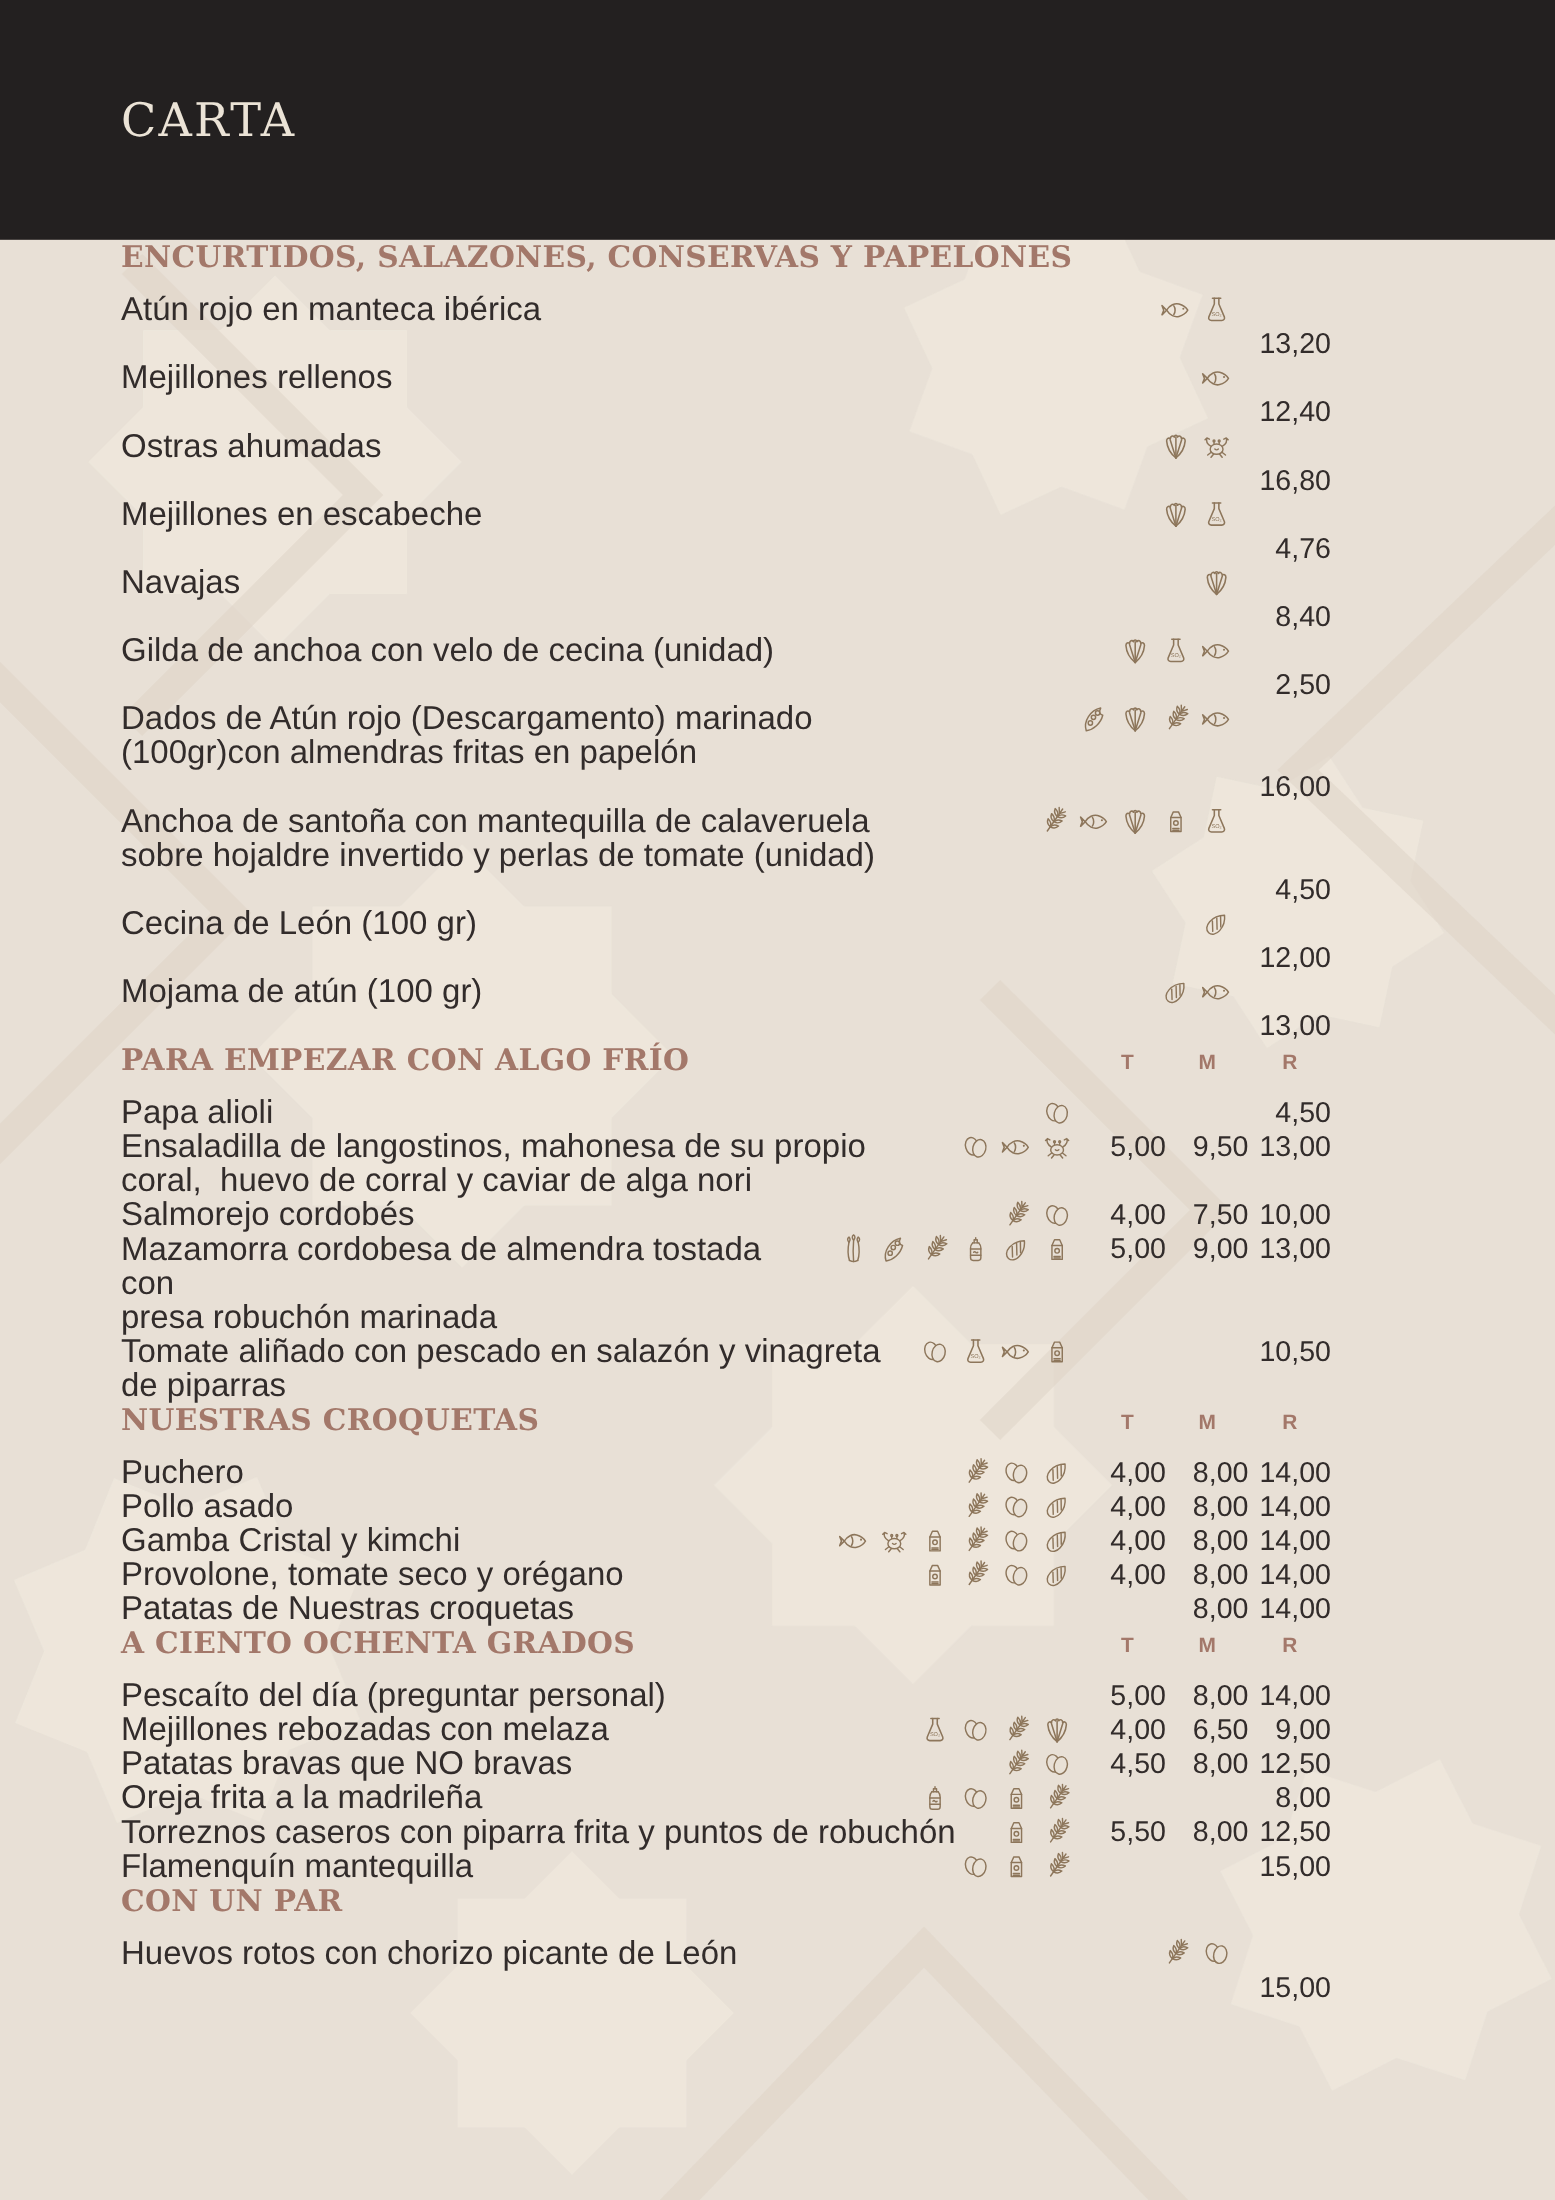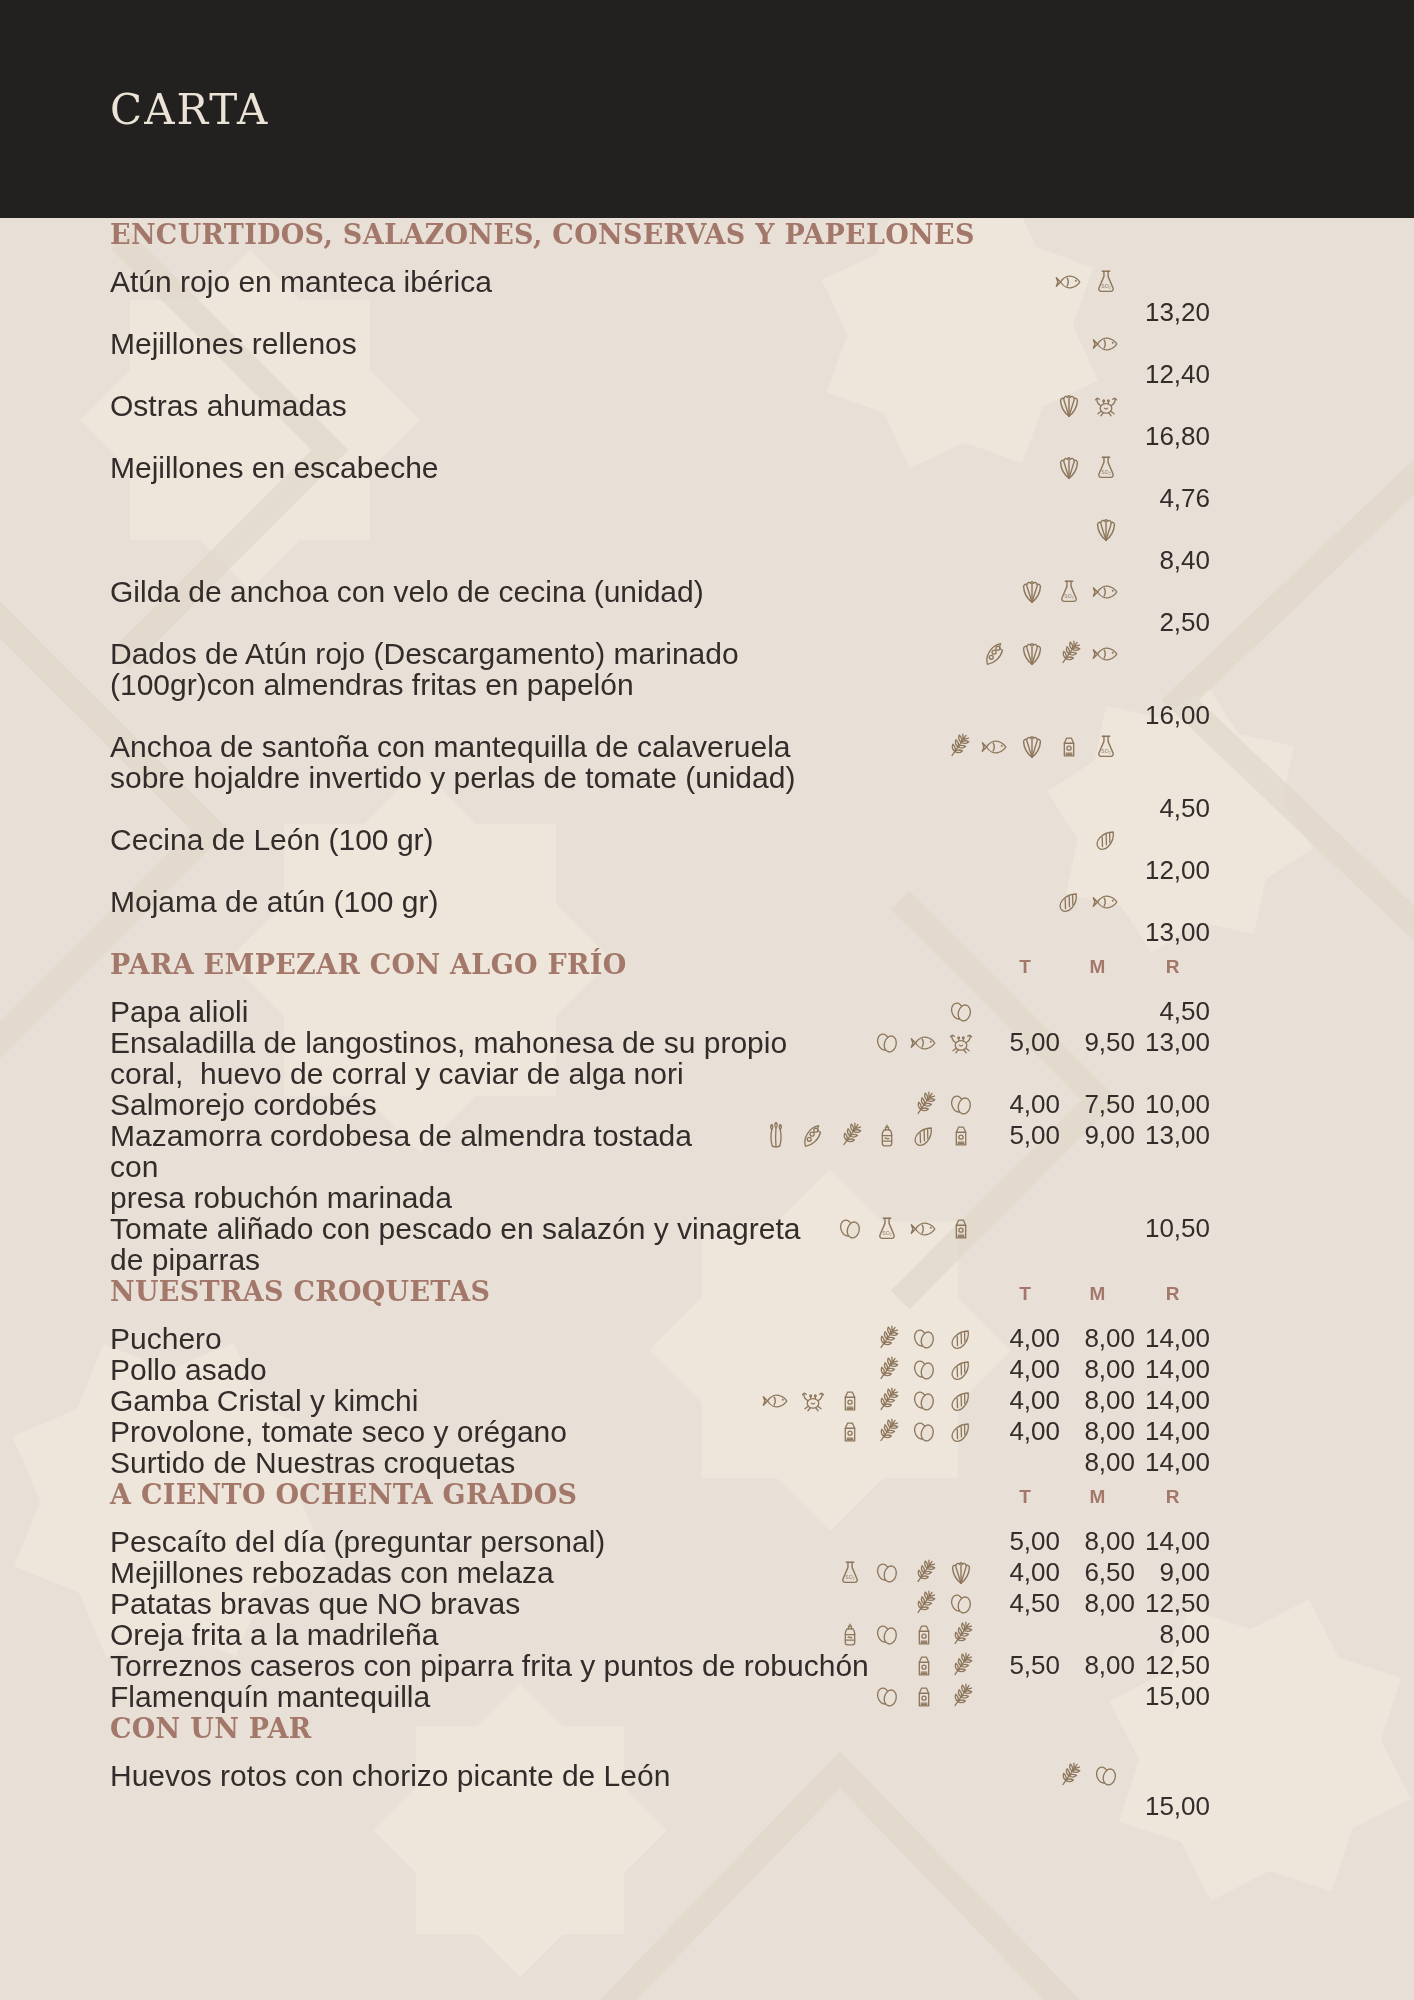--- a/index.html
+++ b/index.html
@@ -206,20 +206,21 @@
             </svg>
             <svg class="ic" viewBox="0 0 32 32">
               <use href="#i-sulphites"></use>
             </svg>
           </div>
           <div class="price pt"></div>
           <div class="price pm"></div>
           <div class="price pr">4,76</div>
         </div>
         <div class="row item-row">
+          <div class="iname">Navajas</div>
           <div class="icons wide">
             <svg class="ic" viewBox="0 0 32 32">
               <use href="#i-molluscs"></use>
             </svg>
           </div>
           <div class="price pt"></div>
           <div class="price pm"></div>
           <div class="price pr">8,40</div>
         </div>
         <div class="row item-row">
@@ -490,21 +491,21 @@
             </svg>
             <svg class="ic" viewBox="0 0 32 32">
               <use href="#i-nuts"></use>
             </svg>
           </div>
           <div class="price pt">4,00</div>
           <div class="price pm">8,00</div>
           <div class="price pr">14,00</div>
         </div>
         <div class="row item-row">
-          <div class="iname">Surtido de Nuestras croquetas</div>
+          <div class="iname">Patatas de Nuestras croquetas</div>
           <div class="icons"></div>
           <div class="price pt"></div>
           <div class="price pm">8,00</div>
           <div class="price pr">14,00</div>
         </div>
       </section>
       <section class="menu-section">
         <div class="row sec-head">
           <h2 class="sec-title">A CIENTO OCHENTA GRADOS</h2>
           <div class="colhead pt">T</div>

